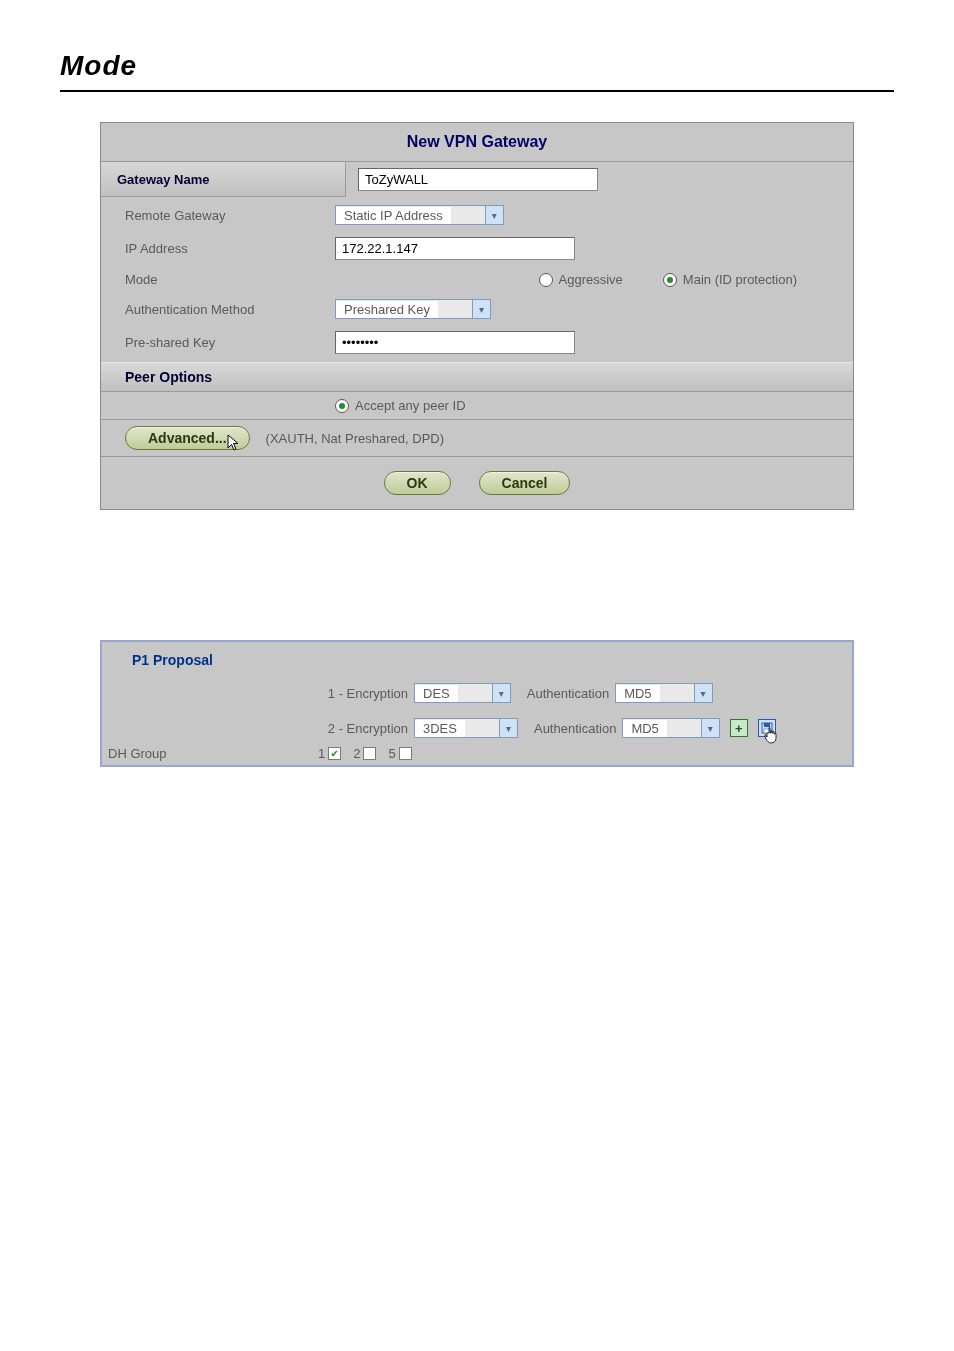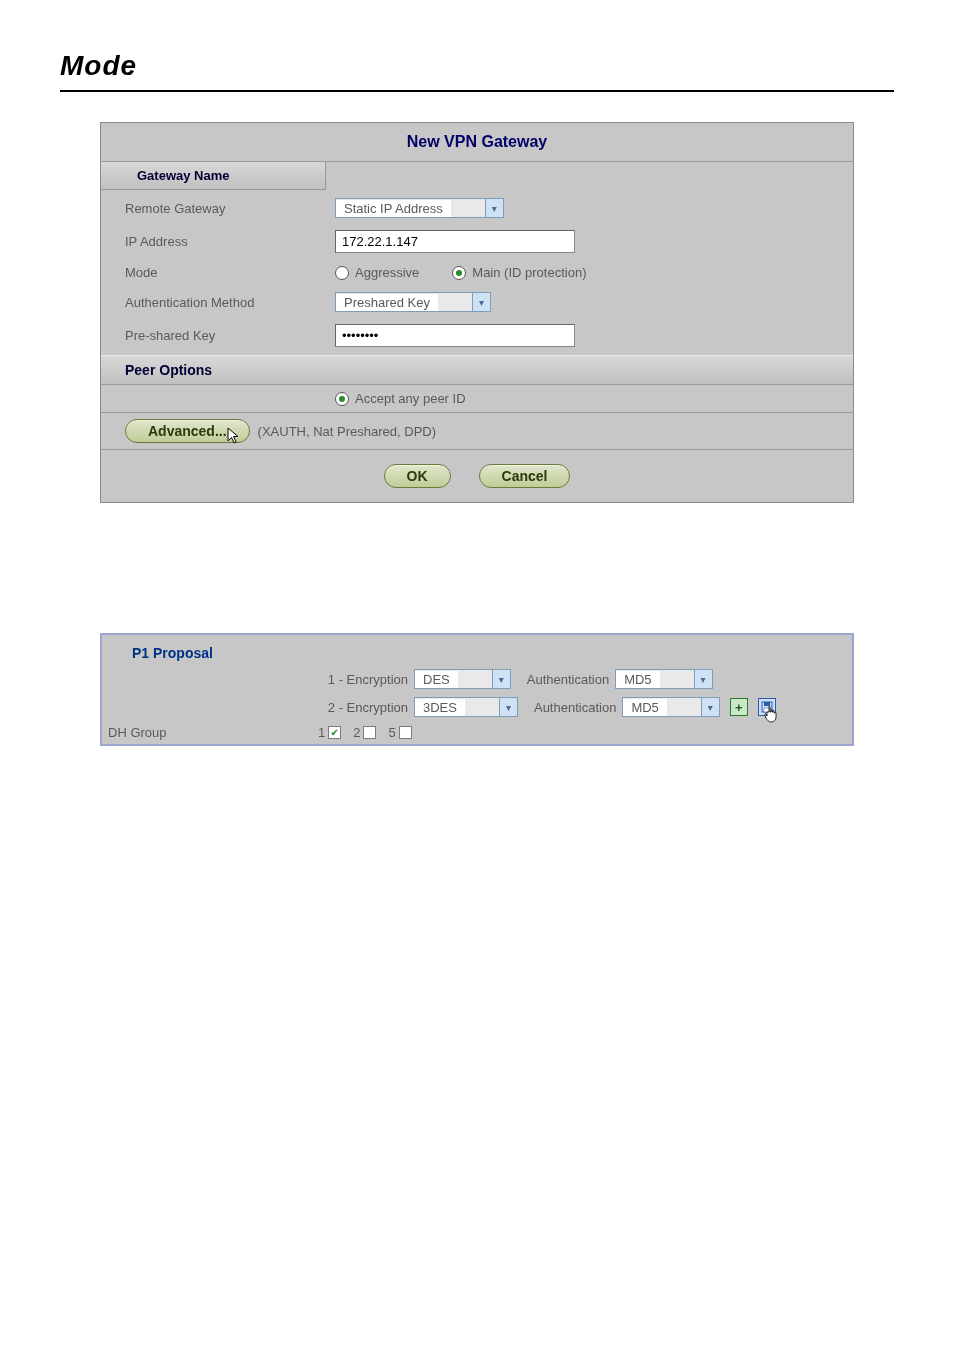--- a/index.html
+++ b/index.html
@@ -58,24 +58,24 @@
       font-size: 13px;
     }
     .form-row.header-row {
       align-items: stretch;
       padding: 0;
     }
     .form-row.header-row .row-label-side {
       background: linear-gradient(to bottom, #d8d8d8, #c0c0c0);
       font-weight: bold;
       color: #000033;
-      padding: 6px 36px;
+      padding: 6px 16px;
       border-right: 1px solid #9a9a9a;
       border-bottom: 1px solid #9a9a9a;
-      width: 225px;
+      width: 245px;
       display: flex;
       align-items: center;
     }
     .form-row.header-row .row-input-side {
       padding: 6px 12px;
       flex: 1;
     }
     .row-label {
       width: 210px;
       flex-shrink: 0;
@@ -92,21 +92,22 @@
       border-top-color: #666;
       border-left-color: #666;
       padding: 3px 6px;
       font-size: 13px;
       width: 240px;
       font-family: inherit;
     }
     .radio-group {
       display: flex;
       align-items: center;
-      gap: 1px;
+      gap: 8px;
+      justify-content: flex-end;
     }
     .radio-item {
       display: flex;
       align-items: center;
       gap: 6px;
       margin-right: 32px;
     }
     .radio-circle {
       width: 14px;
       height: 14px;
@@ -122,21 +123,21 @@
       content: '';
       width: 6px;
       height: 6px;
       border-radius: 50%;
       background: #2a8a2a;
     }
     .footnote-row {
       padding: 6px 24px;
       display: flex;
       align-items: center;
-      gap: 8px;
+      gap: 16px;
       border-top: 1px solid #9a9a9a;
     }
     .pill-button {
       background: linear-gradient(to bottom, #e0e6cc, #c0cc99);
       border: 1px solid #6a7a3a;
       border-radius: 14px;
       padding: 3px 22px;
       font-size: 14px;
       font-weight: bold;
       color: #2a3a0a;
@@ -184,20 +185,21 @@
       font-size: 13px;
     }
     .panel2-label-col {
       width: 210px;
       flex-shrink: 0;
     }
     .prop-line {
       display: flex;
       align-items: center;
       gap: 6px;
+      margin-top: 7px;
     }
     .prop-idx {
       width: 90px;
       text-align: right;
     }
     .sel-wrap {
       display: flex;
       align-items: center;
       border: 1px solid #7f9db9;
       background: #e9e9e9;
@@ -284,20 +286,23 @@
 
   <div class="logo-area">
     <span class="logo">Mode</span>
   </div>
 
   <div class="panel">
     <div class="panel-title">New VPN Gateway</div>
 
     <div class="form-row header-row">
       <div class="row-label-side">Gateway Name</div>
+      <div class="row-input-side">
+        <input class="text-input" value="ToZyWALL" style="">
+      </div>
     </div>
 
     <div class="form-body">
       <div class="form-row">
         <div class="row-label">Remote Gateway</div>
         <div class="row-value">
           <div class="sel-wrap">
             <span class="sel-text">Static IP Address</span>
             <span class="sel-arrow">▾</span>
           </div>

